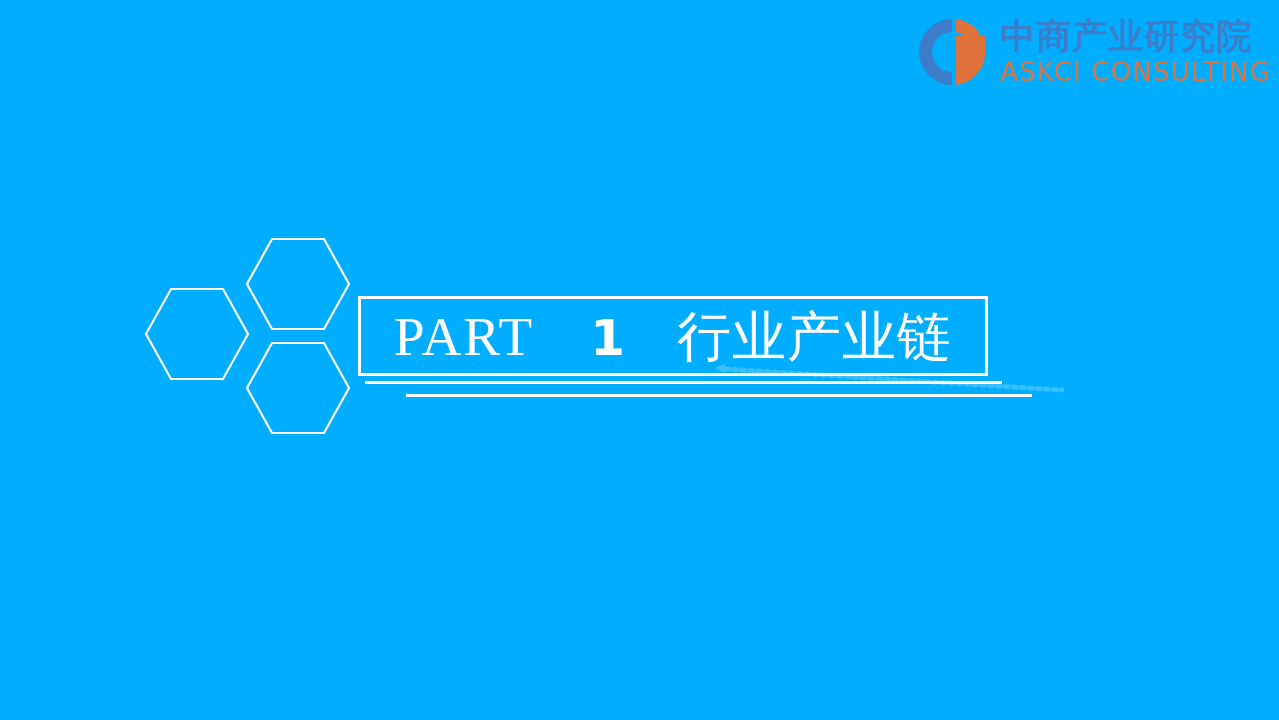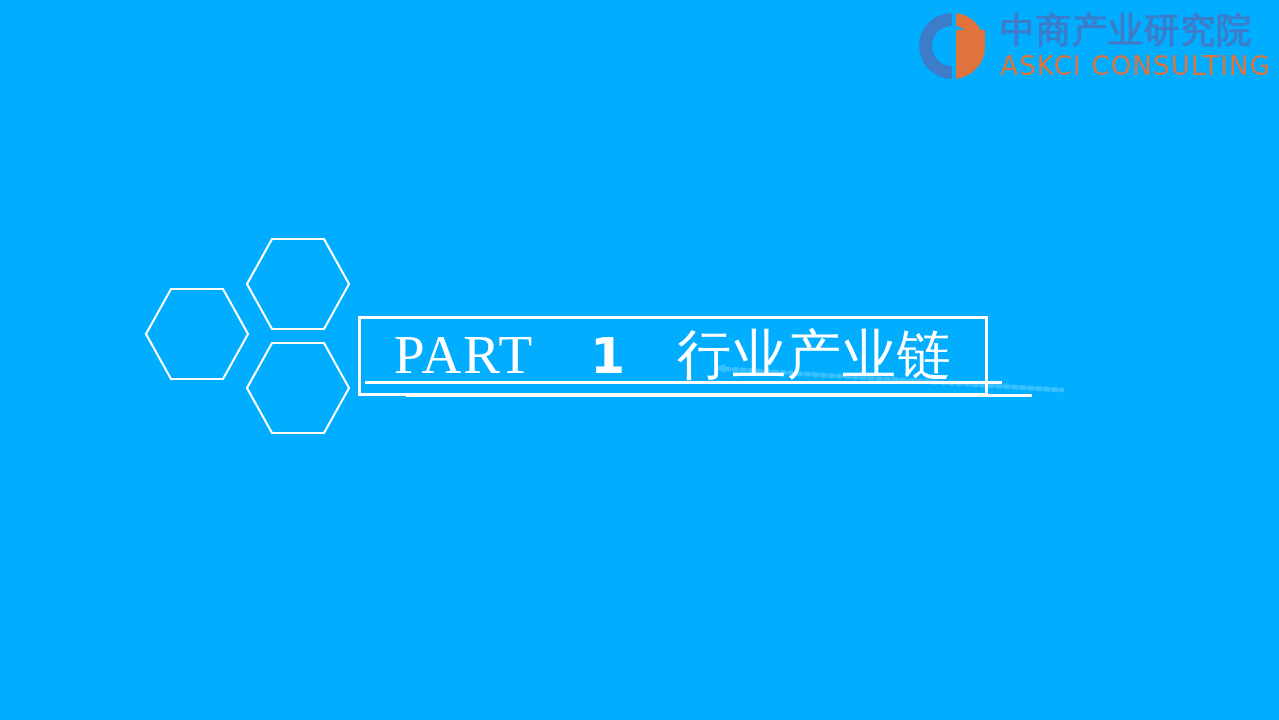--- a/index.html
+++ b/index.html
@@ -17,21 +17,21 @@
     position: relative;
     width: 1279px;
     height: 720px;
     background: #00adff;
     overflow: hidden;
   }
 
   
   .brand {
     position: absolute;
-    top: 10px;
+    top: 16px;
     right: 8px;
     display: flex;
     align-items: center;
     gap: 10px;
   }
   .brand-mark {
     width: 74px;
     height: 72px;
     flex: 0 0 auto;
     display: block;
@@ -74,21 +74,20 @@
   }
   .hex-left  { left: 4px;  top: 55px; }
   .hex-upper { left: 103px; top: 5px; }
   .hex-lower { left: 103px; top: 109px; }
 
   
   .title-wrap {
     position: absolute;
     left: 358px;
     top: 296px;
-    margin-top: 20px;
   }
   .title-box {
     box-sizing: border-box;
     width: 630px;
     height: 80px;
     border: 3px solid #ffffff;
     display: flex;
     align-items: center;
     justify-content: center;
     padding: 0 14px;
@@ -107,21 +106,21 @@
   }
   .title-num {
     font-family: "DejaVu Sans", sans-serif;
     font-size: 50px;
     font-weight: 700;
     color: #ffffff;
     line-height: 1;
     margin-left: 56px;
   }
   .title-cn {
-    font-family: Liberation Mono, monospace;
+    font-family: Liberation Serif, serif;
     font-size: 54px;
     color: #ffffff;
     letter-spacing: 1px;
     line-height: 1;
     margin-left: 52px;
   }
 
   
   .rule {
     position: absolute;

